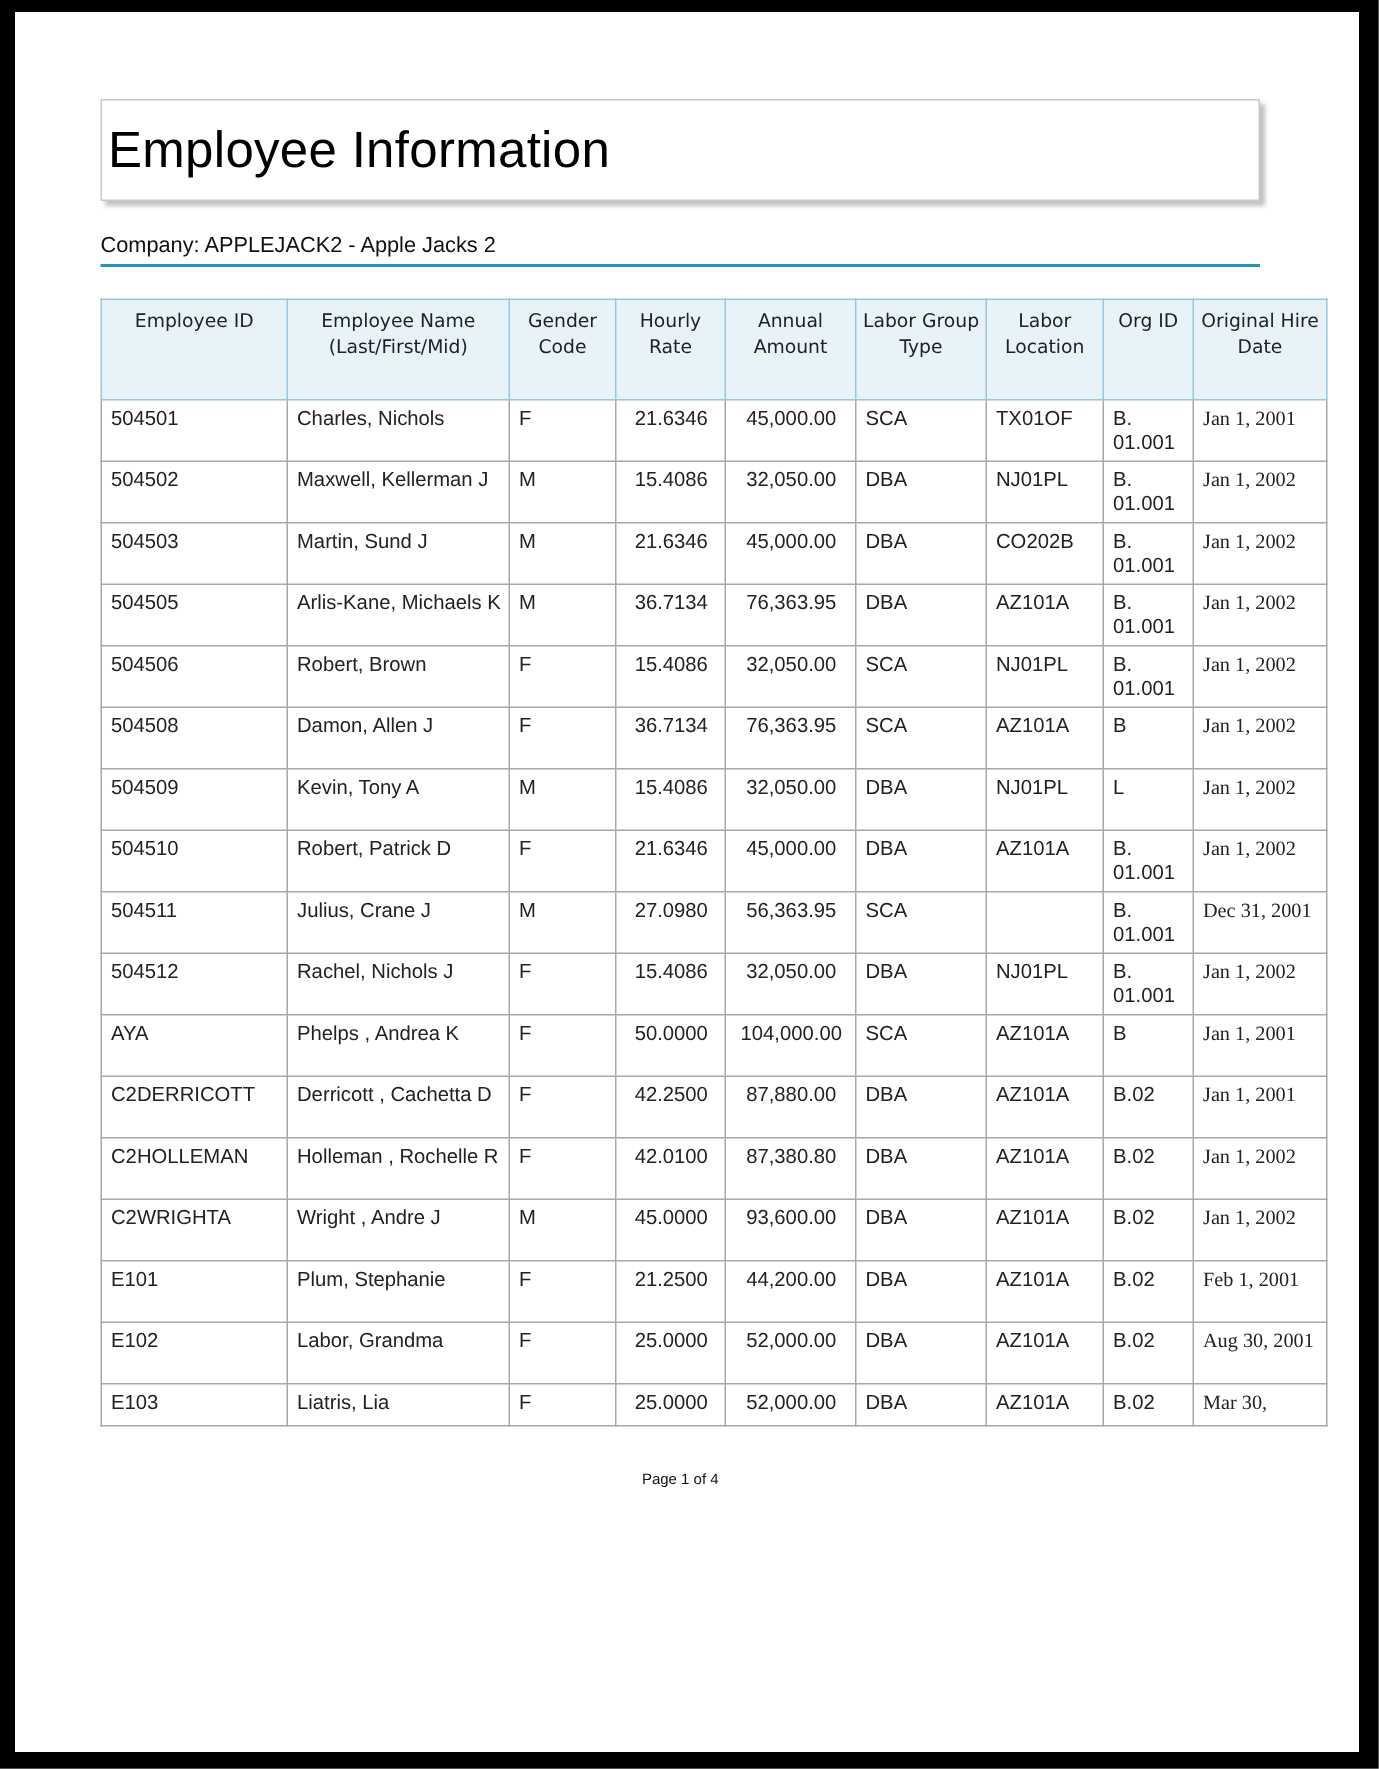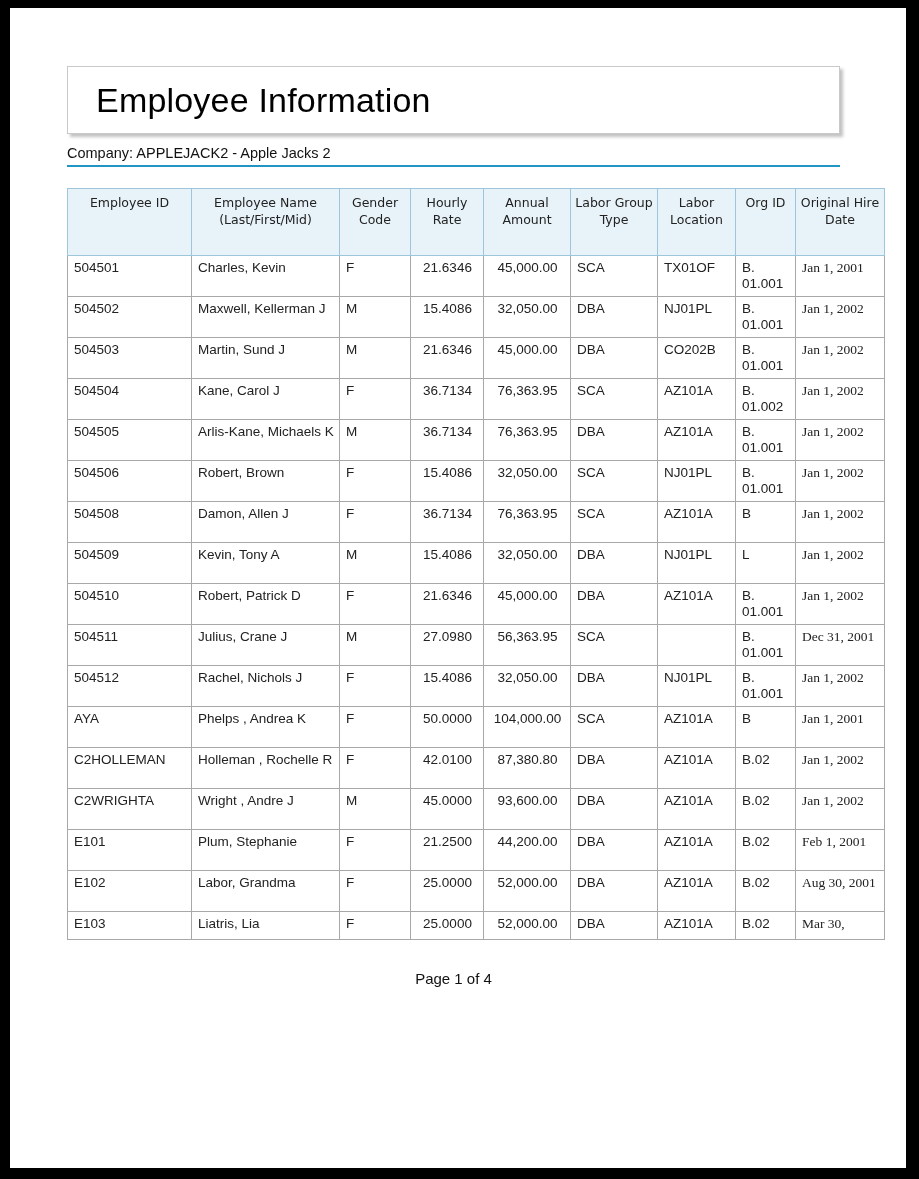--- a/index.html
+++ b/index.html
@@ -21,32 +21,32 @@
     width: 773px;
   }
   .title-box {
     margin-top: 58px;
     height: 66px;
     background: #ffffff;
     border: 1px solid #c9c9c9;
     box-shadow: 3px 3px 3px #c2c2c2;
     display: flex;
     align-items: center;
-    padding-left: 28px;
+    padding-left: 4px;
     box-sizing: content-box;
   }
   .title-box h1 {
     margin: 0;
     font-size: 34px;
     font-weight: normal;
     color: #000000;
     letter-spacing: 0.2px;
   }
   .company {
-    margin-top: 11px;
+    margin-top: 22px;
     font-size: 14.5px;
     line-height: 16px;
     color: #111;
   }
   .rule {
     margin-top: 4px;
     height: 2px;
     background: #2196c2;
   }
   table.employees {
@@ -90,21 +90,21 @@
   th:nth-child(6) { width: 82px; }
   th:nth-child(7) { width: 73px; }
   th:nth-child(8) { width: 55px; }
   th:nth-child(9) { width: 84px; }
   td.al-right { text-align: center; padding-right: 8px; margin-left: 47px; }
   td:nth-child(9) { padding-right: 16px; font-family: Liberation Serif, serif; } 
   td:nth-child(8) { padding-right: 2px; }
   .footer {
     margin-top: 30px;
     text-align: center;
-    font-size: 15px;
+    font-size: 10px;
     color: #111;
   }
 </style>
 </head>
 <body>
 
 <div class="page">
   <div class="content">
 
     <div class="title-box">
@@ -124,21 +124,21 @@
             <th>Annual Amount</th>
             <th>Labor Group Type</th>
             <th>Labor Location</th>
             <th>Org ID</th>
             <th>Original Hire Date</th>
           </tr>
       </thead>
       <tbody>
           <tr>
             <td class="al-left">504501</td>
-            <td class="al-left">Charles, Kevin</td>
+            <td class="al-left">Charles, Nichols</td>
             <td class="al-left">F</td>
             <td class="al-right">21.6346</td>
             <td class="al-right">45,000.00</td>
             <td class="al-left">SCA</td>
             <td class="al-left">TX01OF</td>
             <td class="al-left">B. 01.001</td>
             <td class="al-left">Jan 1, 2001</td>
           </tr>
           <tr>
             <td class="al-left">504502</td>
@@ -156,116 +156,116 @@
             <td class="al-left">Martin, Sund J</td>
             <td class="al-left">M</td>
             <td class="al-right">21.6346</td>
             <td class="al-right">45,000.00</td>
             <td class="al-left">DBA</td>
             <td class="al-left">CO202B</td>
             <td class="al-left">B. 01.001</td>
             <td class="al-left">Jan 1, 2002</td>
           </tr>
           <tr>
-            <td class="al-left">504504</td>
-            <td class="al-left">Kane, Carol J</td>
-            <td class="al-left">F</td>
+            <td class="al-left">504505</td>
+            <td class="al-left">Arlis-Kane, Michaels K</td>
+            <td class="al-left">M</td>
             <td class="al-right">36.7134</td>
             <td class="al-right">76,363.95</td>
-            <td class="al-left">SCA</td>
-            <td class="al-left">AZ101A</td>
-            <td class="al-left">B. 01.002</td>
-            <td class="al-left">Jan 1, 2002</td>
-          </tr>
-          <tr>
-            <td class="al-left">504505</td>
-            <td class="al-left">Arlis-Kane, Michaels K</td>
-            <td class="al-left">M</td>
+            <td class="al-left">DBA</td>
+            <td class="al-left">AZ101A</td>
+            <td class="al-left">B. 01.001</td>
+            <td class="al-left">Jan 1, 2002</td>
+          </tr>
+          <tr>
+            <td class="al-left">504506</td>
+            <td class="al-left">Robert, Brown</td>
+            <td class="al-left">F</td>
+            <td class="al-right">15.4086</td>
+            <td class="al-right">32,050.00</td>
+            <td class="al-left">SCA</td>
+            <td class="al-left">NJ01PL</td>
+            <td class="al-left">B. 01.001</td>
+            <td class="al-left">Jan 1, 2002</td>
+          </tr>
+          <tr>
+            <td class="al-left">504508</td>
+            <td class="al-left">Damon, Allen J</td>
+            <td class="al-left">F</td>
             <td class="al-right">36.7134</td>
             <td class="al-right">76,363.95</td>
-            <td class="al-left">DBA</td>
-            <td class="al-left">AZ101A</td>
-            <td class="al-left">B. 01.001</td>
-            <td class="al-left">Jan 1, 2002</td>
-          </tr>
-          <tr>
-            <td class="al-left">504506</td>
-            <td class="al-left">Robert, Brown</td>
-            <td class="al-left">F</td>
+            <td class="al-left">SCA</td>
+            <td class="al-left">AZ101A</td>
+            <td class="al-left">B</td>
+            <td class="al-left">Jan 1, 2002</td>
+          </tr>
+          <tr>
+            <td class="al-left">504509</td>
+            <td class="al-left">Kevin, Tony A</td>
+            <td class="al-left">M</td>
             <td class="al-right">15.4086</td>
             <td class="al-right">32,050.00</td>
-            <td class="al-left">SCA</td>
+            <td class="al-left">DBA</td>
             <td class="al-left">NJ01PL</td>
-            <td class="al-left">B. 01.001</td>
-            <td class="al-left">Jan 1, 2002</td>
-          </tr>
-          <tr>
-            <td class="al-left">504508</td>
-            <td class="al-left">Damon, Allen J</td>
-            <td class="al-left">F</td>
-            <td class="al-right">36.7134</td>
-            <td class="al-right">76,363.95</td>
-            <td class="al-left">SCA</td>
-            <td class="al-left">AZ101A</td>
-            <td class="al-left">B</td>
-            <td class="al-left">Jan 1, 2002</td>
-          </tr>
-          <tr>
-            <td class="al-left">504509</td>
-            <td class="al-left">Kevin, Tony A</td>
-            <td class="al-left">M</td>
+            <td class="al-left">L</td>
+            <td class="al-left">Jan 1, 2002</td>
+          </tr>
+          <tr>
+            <td class="al-left">504510</td>
+            <td class="al-left">Robert, Patrick D</td>
+            <td class="al-left">F</td>
+            <td class="al-right">21.6346</td>
+            <td class="al-right">45,000.00</td>
+            <td class="al-left">DBA</td>
+            <td class="al-left">AZ101A</td>
+            <td class="al-left">B. 01.001</td>
+            <td class="al-left">Jan 1, 2002</td>
+          </tr>
+          <tr>
+            <td class="al-left">504511</td>
+            <td class="al-left">Julius, Crane J</td>
+            <td class="al-left">M</td>
+            <td class="al-right">27.0980</td>
+            <td class="al-right">56,363.95</td>
+            <td class="al-left">SCA</td>
+            <td class="al-left"></td>
+            <td class="al-left">B. 01.001</td>
+            <td class="al-left">Dec 31, 2001</td>
+          </tr>
+          <tr>
+            <td class="al-left">504512</td>
+            <td class="al-left">Rachel, Nichols J</td>
+            <td class="al-left">F</td>
             <td class="al-right">15.4086</td>
             <td class="al-right">32,050.00</td>
             <td class="al-left">DBA</td>
             <td class="al-left">NJ01PL</td>
-            <td class="al-left">L</td>
-            <td class="al-left">Jan 1, 2002</td>
-          </tr>
-          <tr>
-            <td class="al-left">504510</td>
-            <td class="al-left">Robert, Patrick D</td>
-            <td class="al-left">F</td>
-            <td class="al-right">21.6346</td>
-            <td class="al-right">45,000.00</td>
-            <td class="al-left">DBA</td>
-            <td class="al-left">AZ101A</td>
-            <td class="al-left">B. 01.001</td>
-            <td class="al-left">Jan 1, 2002</td>
-          </tr>
-          <tr>
-            <td class="al-left">504511</td>
-            <td class="al-left">Julius, Crane J</td>
-            <td class="al-left">M</td>
-            <td class="al-right">27.0980</td>
-            <td class="al-right">56,363.95</td>
-            <td class="al-left">SCA</td>
-            <td class="al-left"></td>
-            <td class="al-left">B. 01.001</td>
-            <td class="al-left">Dec 31, 2001</td>
-          </tr>
-          <tr>
-            <td class="al-left">504512</td>
-            <td class="al-left">Rachel, Nichols J</td>
-            <td class="al-left">F</td>
-            <td class="al-right">15.4086</td>
-            <td class="al-right">32,050.00</td>
-            <td class="al-left">DBA</td>
-            <td class="al-left">NJ01PL</td>
             <td class="al-left">B. 01.001</td>
             <td class="al-left">Jan 1, 2002</td>
           </tr>
           <tr>
             <td class="al-left">AYA</td>
             <td class="al-left">Phelps , Andrea K</td>
             <td class="al-left">F</td>
             <td class="al-right">50.0000</td>
             <td class="al-right">104,000.00</td>
             <td class="al-left">SCA</td>
             <td class="al-left">AZ101A</td>
             <td class="al-left">B</td>
+            <td class="al-left">Jan 1, 2001</td>
+          </tr>
+          <tr>
+            <td class="al-left">C2DERRICOTT</td>
+            <td class="al-left">Derricott , Cachetta D</td>
+            <td class="al-left">F</td>
+            <td class="al-right">42.2500</td>
+            <td class="al-right">87,880.00</td>
+            <td class="al-left">DBA</td>
+            <td class="al-left">AZ101A</td>
+            <td class="al-left">B.02</td>
             <td class="al-left">Jan 1, 2001</td>
           </tr>
           <tr>
             <td class="al-left">C2HOLLEMAN</td>
             <td class="al-left">Holleman , Rochelle R</td>
             <td class="al-left">F</td>
             <td class="al-right">42.0100</td>
             <td class="al-right">87,380.80</td>
             <td class="al-left">DBA</td>
             <td class="al-left">AZ101A</td>

